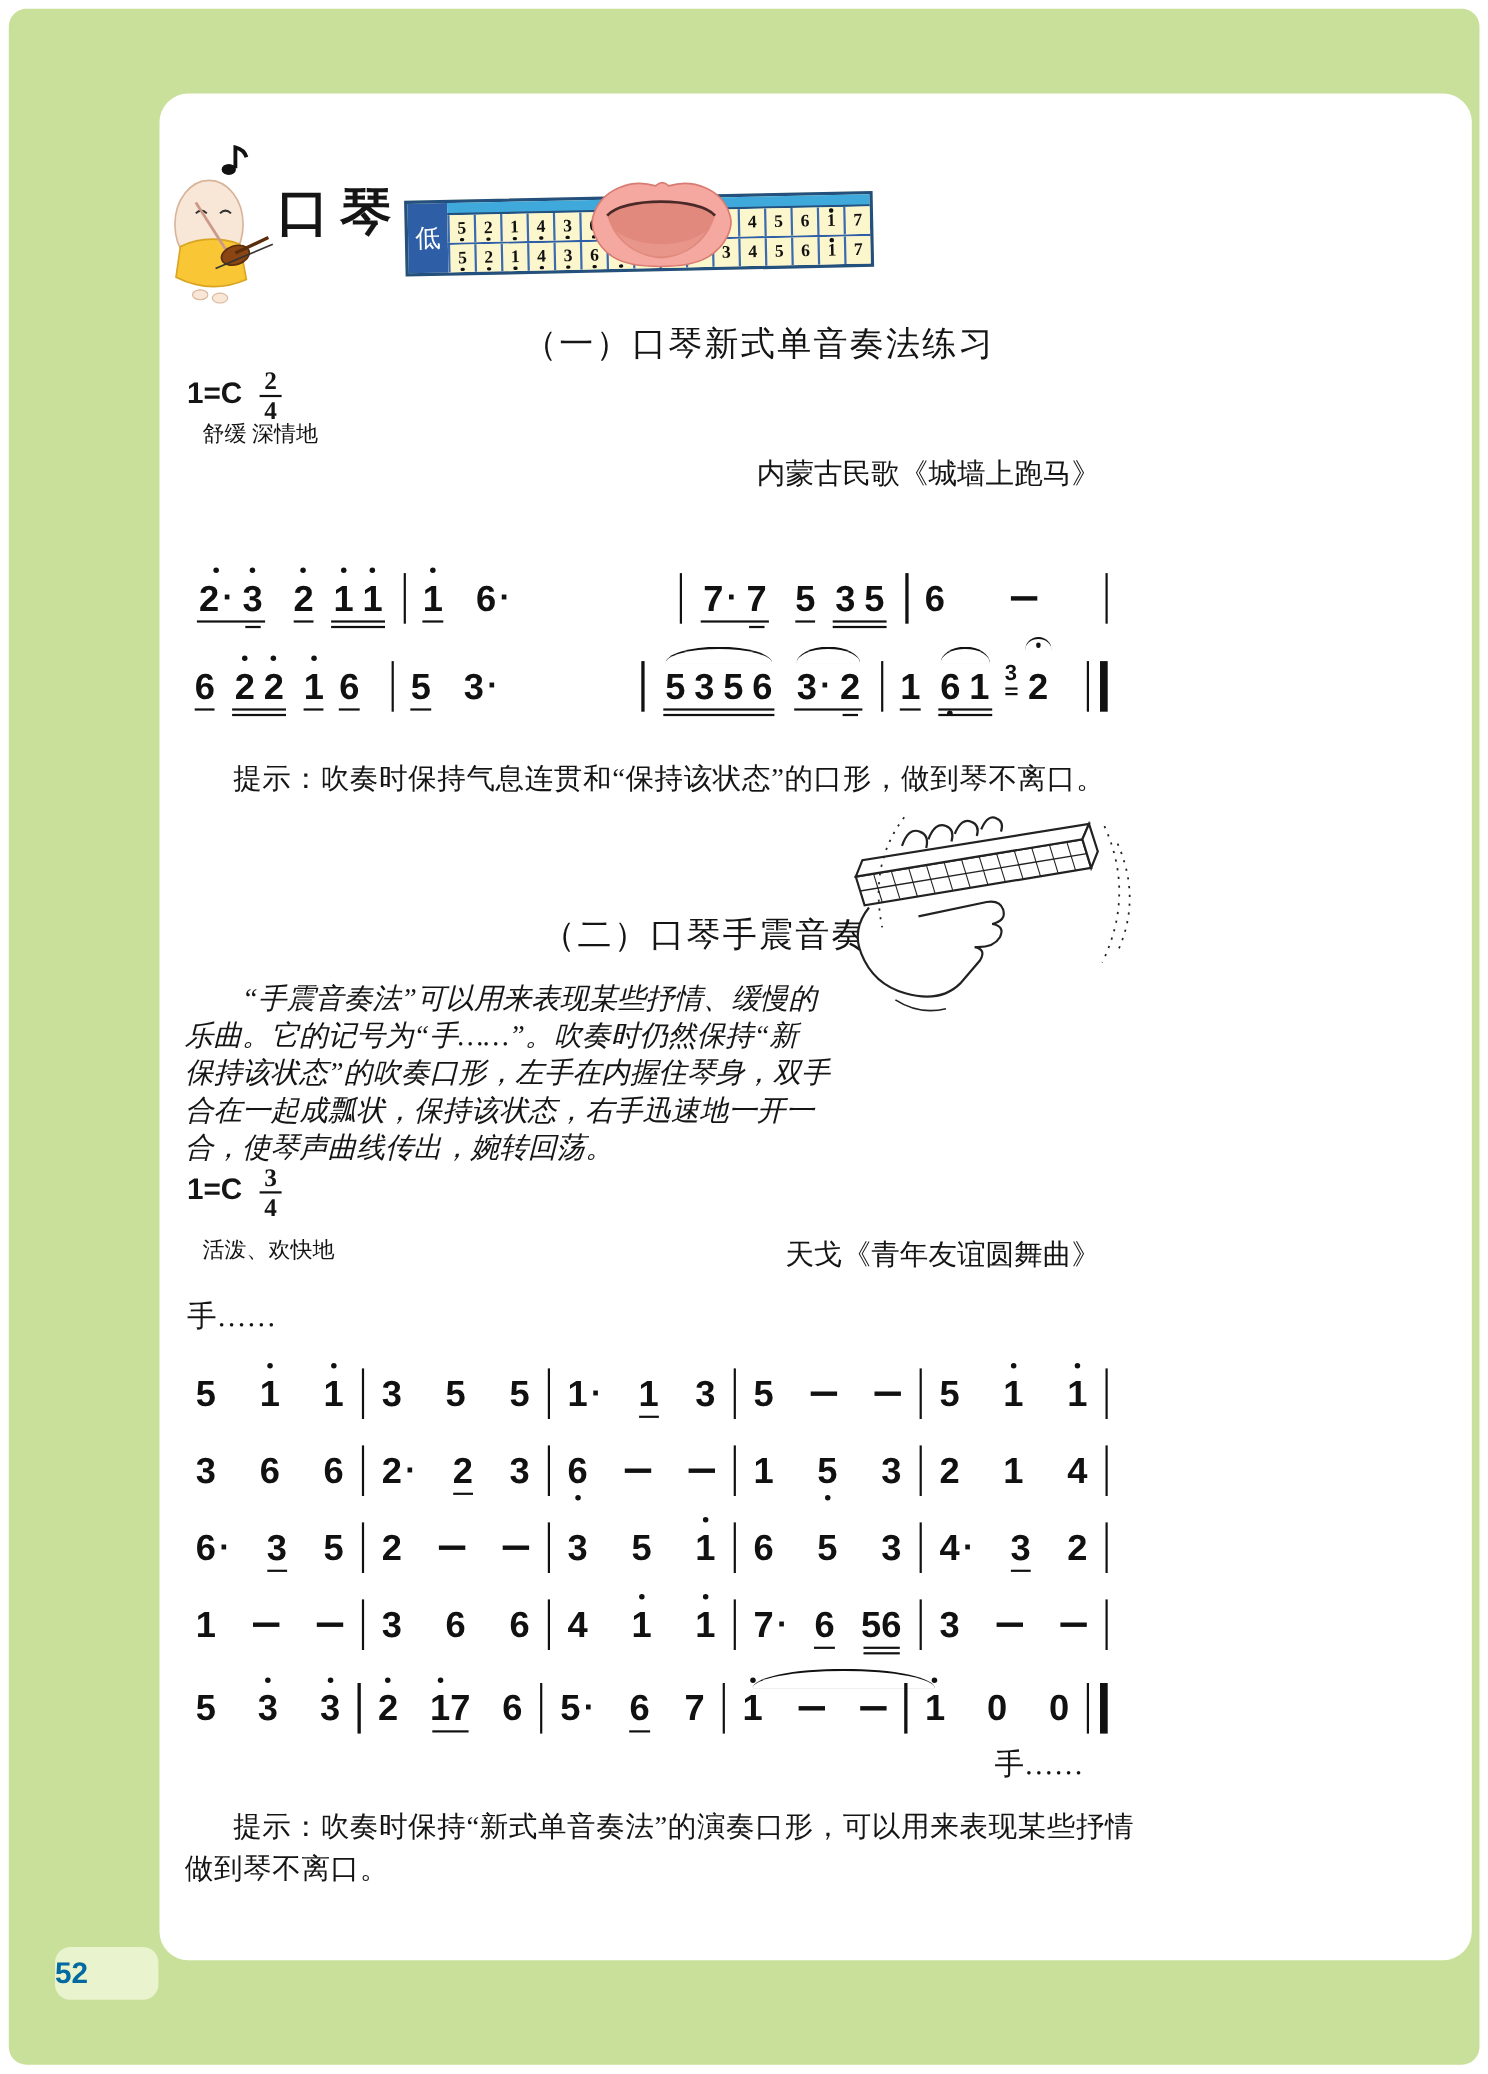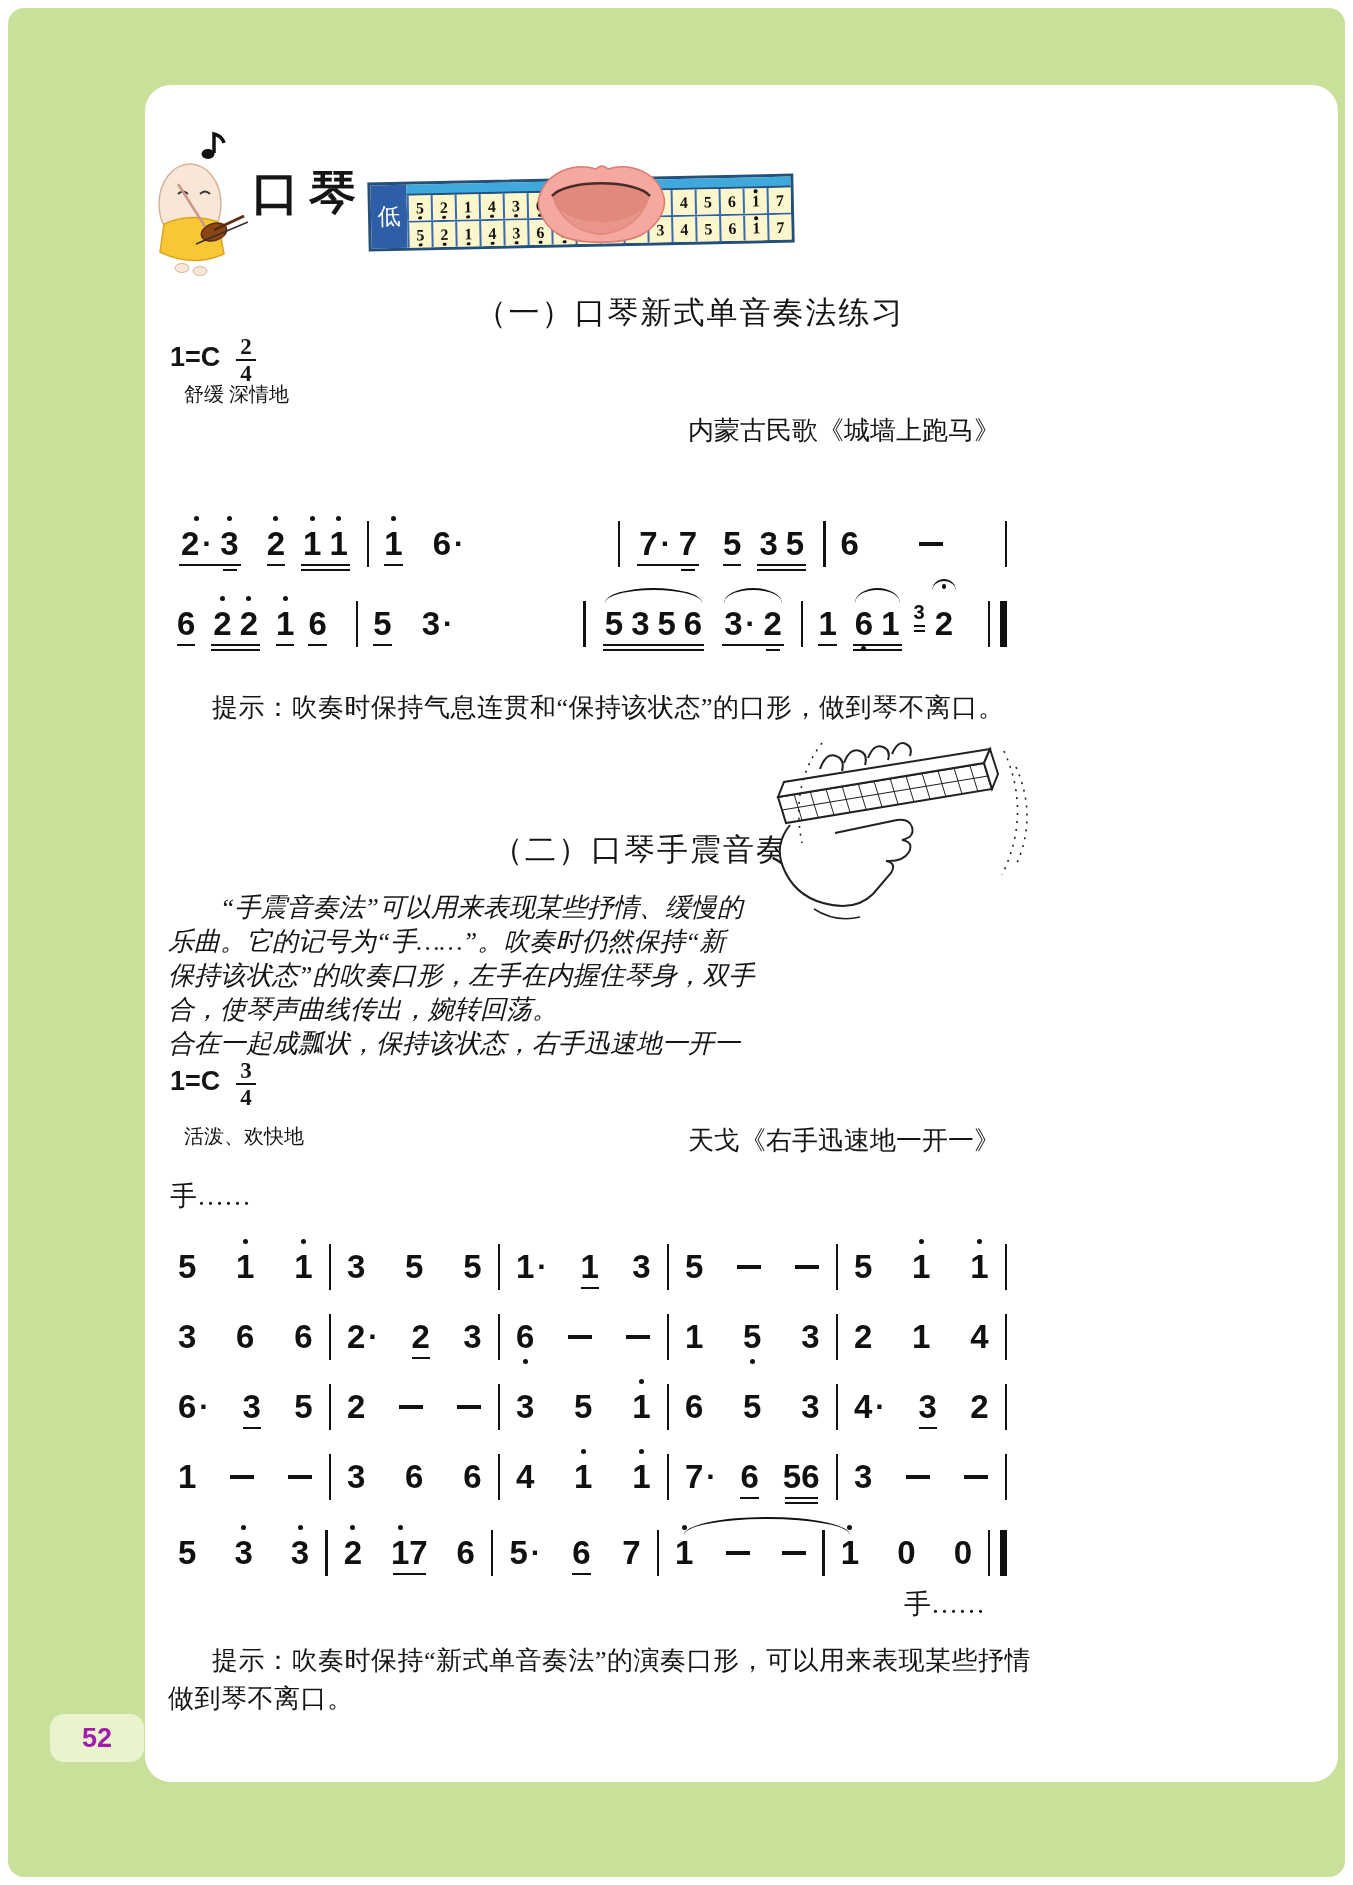--- a/index.html
+++ b/index.html
@@ -2,23 +2,23 @@
 <html><head>
 <meta charset="utf-8">
 <style>
   html,body{margin:0;padding:0;background:#ffffff;}
   .page{position:relative;width:1353px;height:1885px;background:#ffffff;overflow:hidden;
         font-family:"Liberation Serif",serif;color:#151515;}
   .green-frame{position:absolute;left:8px;top:8px;right:8px;bottom:8px;
         background:#c9e09b;border-radius:16px;}
   .content{position:absolute;left:145px;top:85px;width:1193px;height:1697px;
         background:#ffffff;border-radius:26px;}
-  .pagenum-pill{position:absolute;left:50px;top:1714px;width:94px;height:48px;
-        background:#e9f3cd;border-radius:14px;display:flex;align-items:center;justify-content:center;
-        font:700 27px "Liberation Sans",sans-serif;color:#a21caf;}
+  .pagenum-pill{position:absolute;left:50px;top:1770px;width:94px;height:48px;
+        background:#e9f3cd;border-radius:14px;display:flex;align-items:center;
+        font:700 27px "Liberation Sans",sans-serif;color:#0369a1;}
 
   
   #char-illu{position:absolute;left:148px;top:128px;width:108px;height:158px;}
   #page-title{position:absolute;left:252px;top:162px;font-size:47px;letter-spacing:10px;font-weight:600;}
   #harm-wrap{position:absolute;left:368px;top:178px;transform:rotate(-1.2deg);}
   .harm{display:inline-flex;border:3px solid #24507e;background:#fcf6cd;}
   .hleft{width:36px;background:#2d5ea6;color:#fff;display:flex;align-items:center;justify-content:center;
          font-size:23px;font-family:"Liberation Serif",serif;}
   .hmain{display:flex;flex-direction:column;}
   .hstrip{height:9px;background:#3fa9dc;border-bottom:2px solid #24507e;}
@@ -427,22 +427,22 @@
       <span class="sp" style="width: 20px;"></span>
       <span class="bar end"></span>
     </div>
   <div class="tip" id="tip1">提示：吹奏时保持气息连贯和“保持该状态”的口形，做到琴不离口。</div>
 
   <div class="sec-title" id="sec2-title">（二）口琴手震音奏法练习</div>
   <div class="para">
     <div class="ind">“手震音奏法”可以用来表现某些抒情、缓慢的</div>
     <div>乐曲。它的记号为“手……”。吹奏时仍然保持“新</div>
     <div>保持该状态”的吹奏口形，左手在内握住琴身，双手</div>
+    <div>合在一起成瓢状，保持该状态，右手迅速地一开一</div>
     <div>合，使琴声曲线传出，婉转回荡。</div>
-    <div>合在一起成瓢状，保持该状态，右手迅速地一开一</div>
   </div>
 
   <svg id="hand-illu" viewBox="0 0 290 196">
     <g fill="#ffffff" stroke="#222" stroke-width="2">
       <path d="M20,64 L226,30 L234,56 L28,90 Z"></path>
       <path d="M20,64 L26,49 L232,16 L226,30 Z"></path>
       <path d="M232,16 L240,41 L234,56 L226,30 Z"></path>
     </g>
     <path d="M24,77 L230,43" stroke="#222" stroke-width="1.2"></path>
     <g stroke="#222" stroke-width="1">
@@ -475,21 +475,21 @@
   </svg>
 
   <div class="keybar" id="key2">
     <span class="key">1=C</span>
     <span class="meter">
       <span class="num">3</span>
       <span class="den">4</span>
     </span>
   </div>
   <div class="tempo" id="tempo2">活泼、欢快地</div>
-  <div class="source" id="source2">天戈《右手迅速地一开一》</div>
+  <div class="source" id="source2">天戈《青年友谊圆舞曲》</div>
   <div class="handmark" id="hand1">手……</div>
 
   <div class="jline abs" id="p2l1">
       <span class="measure">
         <span class="note">
           <span class="digit">5</span>
         </span>
         <span class="note">
           <span class="digit">1</span>
           <i class="odot above"></i>

